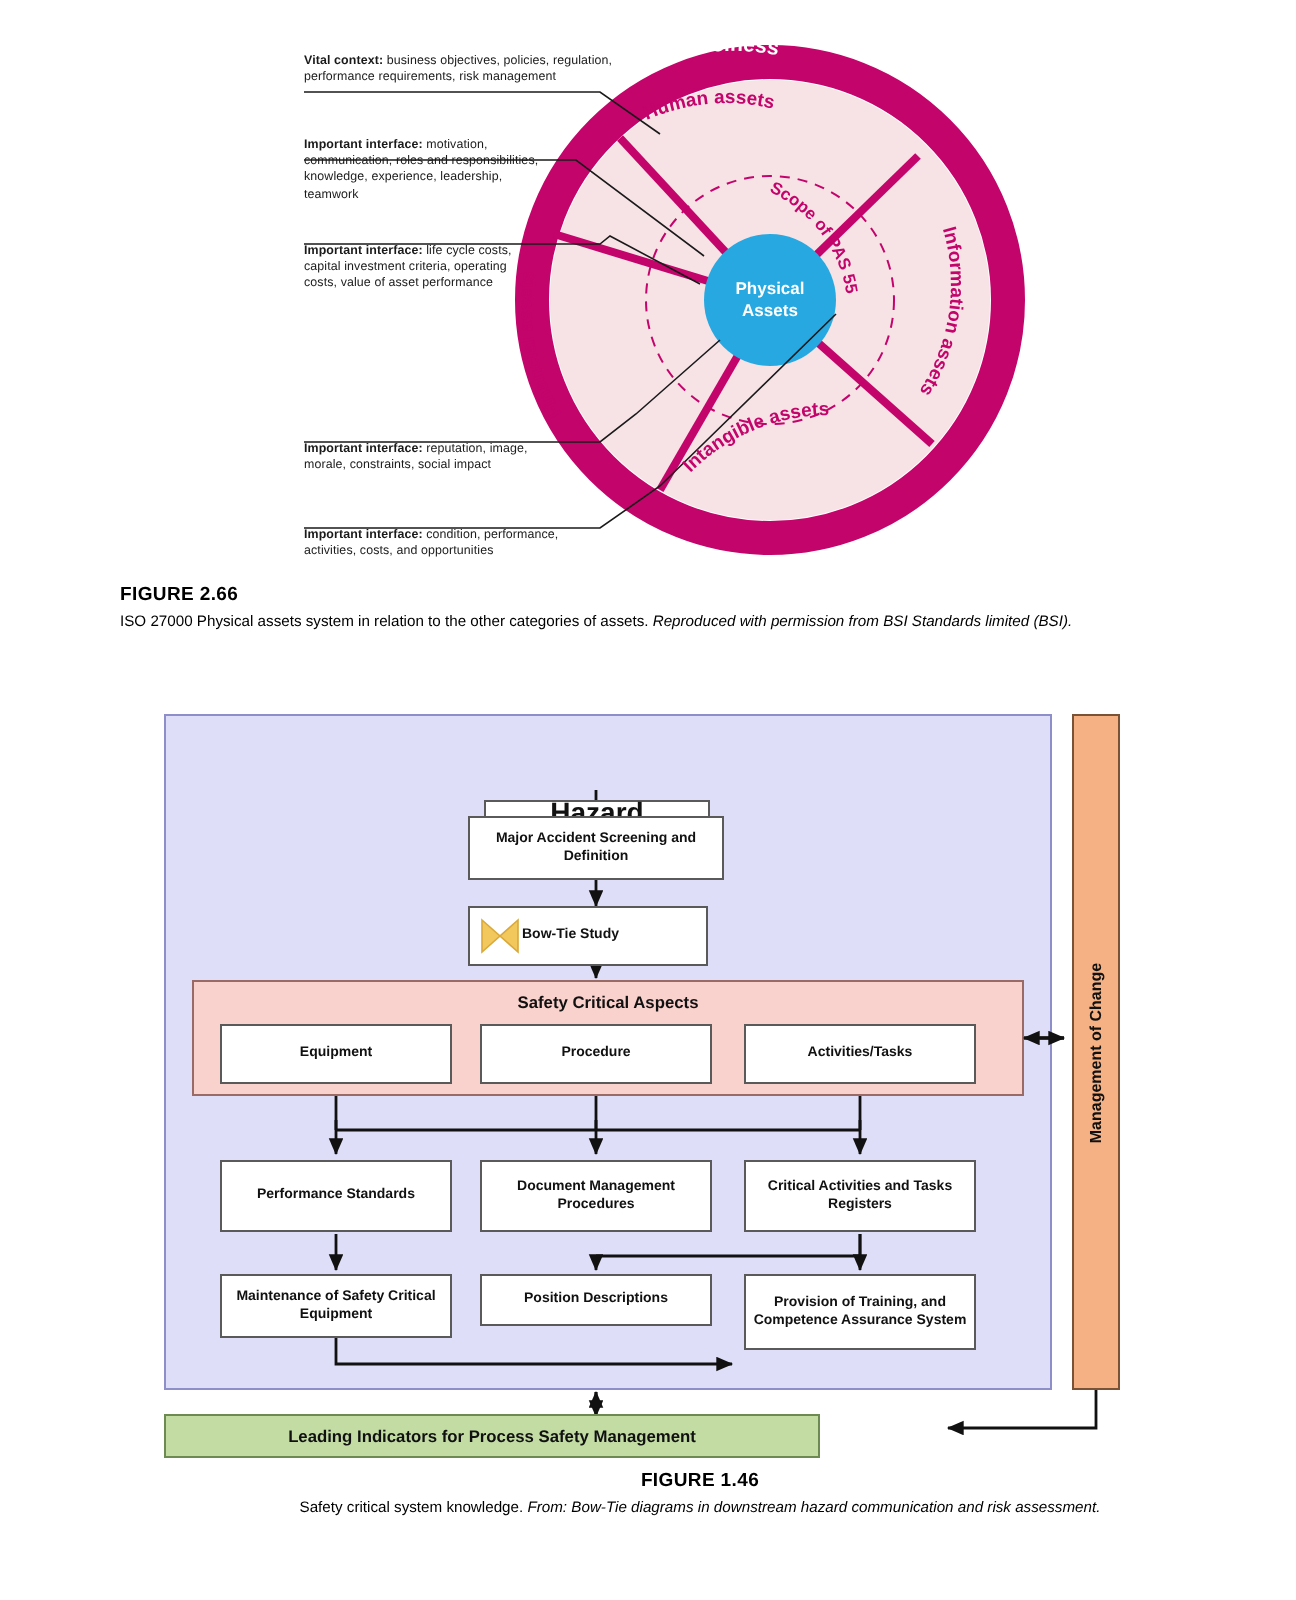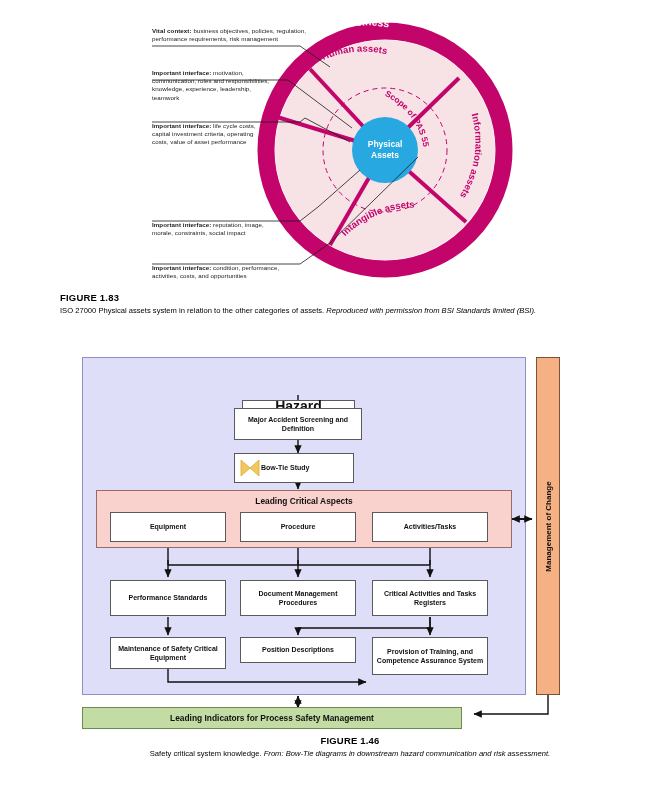--- a/index.html
+++ b/index.html
@@ -125,33 +125,33 @@
   <div class="annot" style="left:152px;top:221px;width:118px;">
     <b>Important interface:</b><span> reputation, image, morale, constraints, social impact</span>
   </div>
 
   <div class="annot" style="left:152px;top:264px;width:152px;">
     <b>Important interface:</b><span> condition, performance, activities, costs, and opportunities</span>
   </div>
 </div>
 
 <div class="cap" style="top:292px;">
-  <div class="fignum">FIGURE 1.83</div>
+  <div class="fignum">FIGURE 2.66</div>
   <div class="captxt"><span>ISO 27000 Physical assets system in relation to the other categories of assets. </span><i>Reproduced with permission from BSI Standards limited (BSI).</i></div>
 </div>
 
 <div id="fig146">
 
   <div class="lavPanel" style="left:82px;top:5px;width:444px;height:338px;"></div>
 
   <div class="mocBar" style="left:536px;top:5px;width:24px;height:338px;"></div>
   <div class="mocLabel" style="left:468px;top:170px;width:160px;text-align:center;">Management of Change</div>
 
   <div class="scaPanel" style="left:96px;top:138px;width:416px;height:58px;"></div>
-  <div class="scaTitle" style="left:96px;top:144px;width:416px;">Leading Critical Aspects</div>
+  <div class="scaTitle" style="left:96px;top:144px;width:416px;">Safety Critical Aspects</div>
 
   <svg width="648" height="375" viewBox="0 0 648 375">
     <defs>
       <marker id="ah" markerWidth="7" markerHeight="7" refX="5.6" refY="2.6" orient="auto" markerUnits="strokeWidth">
         <path d="M0,0 L6,2.6 L0,5.2 z" fill="#111"></path>
       </marker>
       <marker id="ahs" markerWidth="7" markerHeight="7" refX="5.6" refY="2.6" orient="auto" markerUnits="strokeWidth">
         <path d="M0,0 L6,2.6 L0,5.2 z" fill="#111"></path>
       </marker>
     </defs>
@@ -219,19 +219,19 @@
   <div class="fbox" style="left:372px;top:160px;width:116px;height:30px;">Activities/Tasks</div>
 
   <div class="fbox" style="left:110px;top:228px;width:116px;height:36px;">Performance Standards</div>
   <div class="fbox" style="left:240px;top:228px;width:116px;height:36px;">Document Management Procedures</div>
   <div class="fbox" style="left:372px;top:228px;width:116px;height:36px;">Critical Activities and Tasks Registers</div>
 
   <div class="fbox" style="left:110px;top:285px;width:116px;height:32px;">Maintenance of Safety Critical Equipment</div>
   <div class="fbox" style="left:240px;top:285px;width:116px;height:26px;">Position Descriptions</div>
   <div class="fbox" style="left:372px;top:285px;width:116px;height:38px;">Provision of Training, and Competence Assurance System</div>
 
-  <div class="greenBar" style="left:82px;top:355px;width:380px;height:22px;">Leading Indicators for Process Safety Management</div>
+  <div class="greenBar" style="left:82px;top:355px;width:328px;height:22px;">Leading Indicators for Process Safety Management</div>
 </div>
 
 <div class="cap" style="top:735px;text-align:center;">
   <div class="fignum">FIGURE 1.46</div>
   <div class="captxt"><span>Safety critical system knowledge. </span><i>From: Bow-Tie diagrams in downstream hazard communication and risk assessment.</i></div>
 </div>
 
 </body></html>

